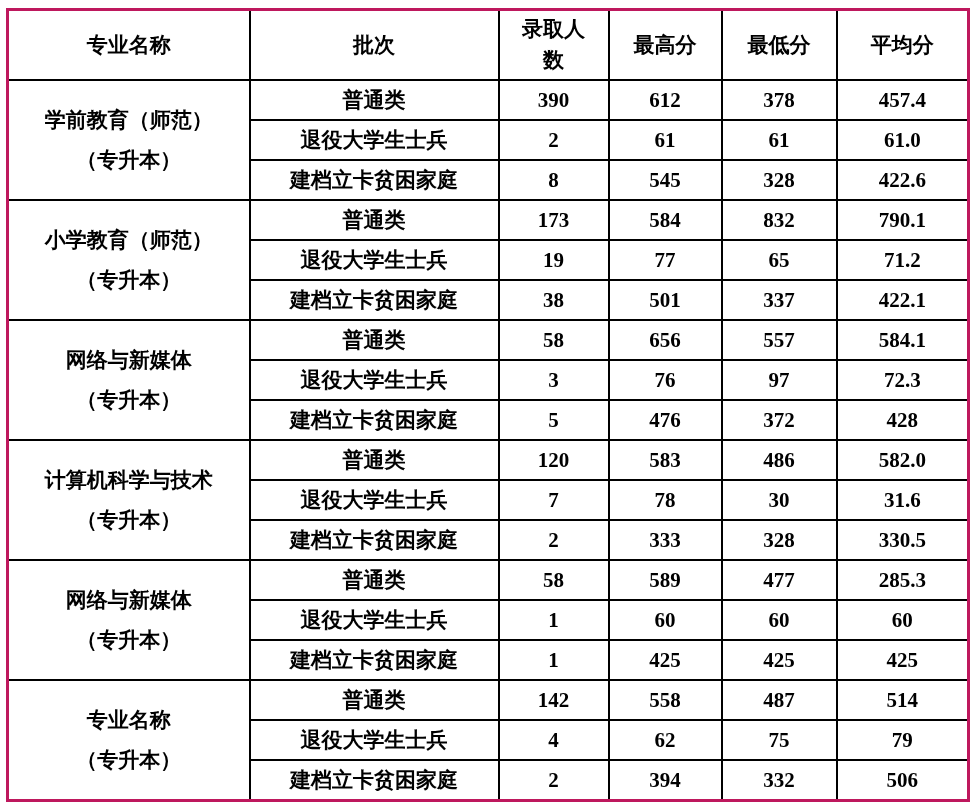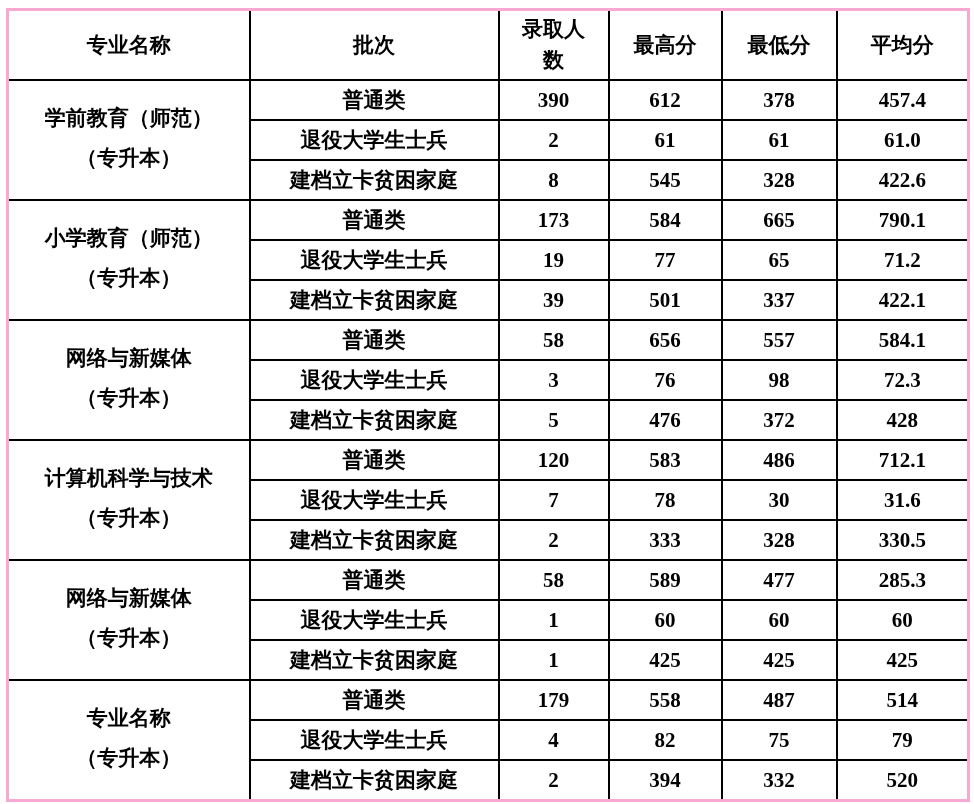--- a/index.html
+++ b/index.html
@@ -18,21 +18,21 @@
     background: #ffffff;
     overflow: hidden;
   }
   table.score-table {
     position: absolute;
     left: 6px;
     top: 8px;
     width: 961px;
     border-collapse: collapse;
     table-layout: fixed;
-    border: 3px solid #f9a8d4;
+    border: 3px solid #be185d;
   }
   table.score-table th,
   table.score-table td {
     border: 2px solid #000000;
     text-align: center;
     vertical-align: middle;
     font-size: 21px;
     padding: 0 2px;
     overflow: hidden;
     white-space: pre-line;
@@ -46,21 +46,20 @@
   
   table.score-table tbody td {
     height: 38px;
     line-height: 26px;
     font-weight: bold;
   }
   
   table.score-table td.major {
     line-height: 40px;
     font-weight: bold;
-    font-family: Liberation Mono, monospace;
   }
   
   table.score-table tr.group-end td {
     border-bottom-width: 2px;
   }
 </style>
 </head>
 <body>
 
 <div class="page">
@@ -109,70 +108,70 @@
         <td>328</td>
         <td>422.6</td>
       </tr>
 
       <tr>
         <td class="major" rowspan="3">小学教育（师范）
 （专升本）</td>
         <td>普通类</td>
         <td>173</td>
         <td>584</td>
-        <td>665</td>
+        <td>832</td>
         <td>790.1</td>
       </tr>
       <tr>
         <td>退役大学生士兵</td>
         <td>19</td>
         <td>77</td>
         <td>65</td>
         <td>71.2</td>
       </tr>
       <tr class="group-end">
         <td>建档立卡贫困家庭</td>
-        <td>39</td>
+        <td>38</td>
         <td>501</td>
         <td>337</td>
         <td>422.1</td>
       </tr>
 
       <tr>
         <td class="major" rowspan="3">网络与新媒体
 （专升本）</td>
         <td>普通类</td>
         <td>58</td>
         <td>656</td>
         <td>557</td>
         <td>584.1</td>
       </tr>
       <tr>
         <td>退役大学生士兵</td>
         <td>3</td>
         <td>76</td>
-        <td>98</td>
+        <td>97</td>
         <td>72.3</td>
       </tr>
       <tr class="group-end">
         <td>建档立卡贫困家庭</td>
         <td>5</td>
         <td>476</td>
         <td>372</td>
         <td>428</td>
       </tr>
 
       <tr>
         <td class="major" rowspan="3">计算机科学与技术
 （专升本）</td>
         <td>普通类</td>
         <td>120</td>
         <td>583</td>
         <td>486</td>
-        <td>712.1</td>
+        <td>582.0</td>
       </tr>
       <tr>
         <td>退役大学生士兵</td>
         <td>7</td>
         <td>78</td>
         <td>30</td>
         <td>31.6</td>
       </tr>
       <tr class="group-end">
         <td>建档立卡贫困家庭</td>
@@ -203,34 +202,34 @@
         <td>1</td>
         <td>425</td>
         <td>425</td>
         <td>425</td>
       </tr>
 
       <tr>
         <td class="major" rowspan="3">专业名称
 （专升本）</td>
         <td>普通类</td>
-        <td>179</td>
+        <td>142</td>
         <td>558</td>
         <td>487</td>
         <td>514</td>
       </tr>
       <tr>
         <td>退役大学生士兵</td>
         <td>4</td>
-        <td>82</td>
+        <td>62</td>
         <td>75</td>
         <td>79</td>
       </tr>
       <tr class="group-end">
         <td>建档立卡贫困家庭</td>
         <td>2</td>
         <td>394</td>
         <td>332</td>
-        <td>520</td>
+        <td>506</td>
       </tr>
     </tbody>
   </table>
 </div>
 
 </body></html>

